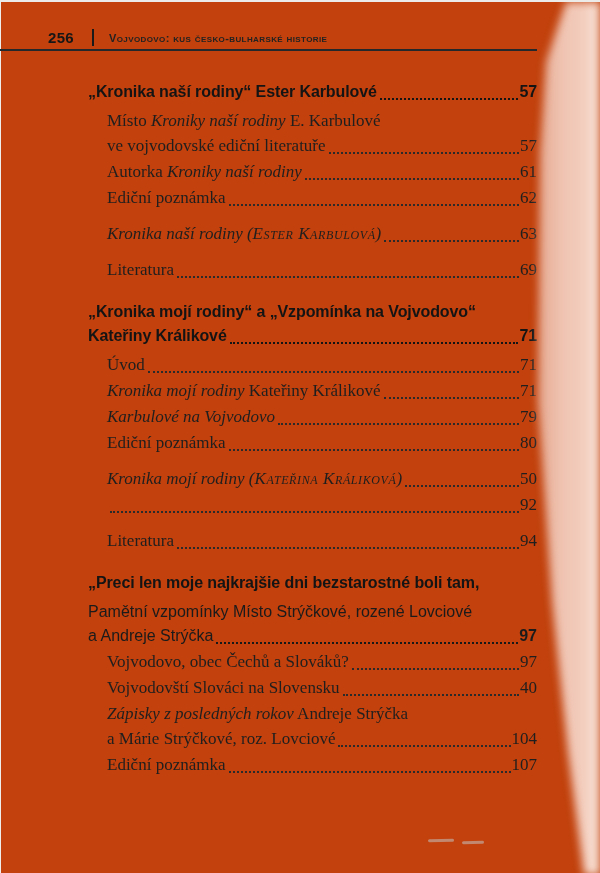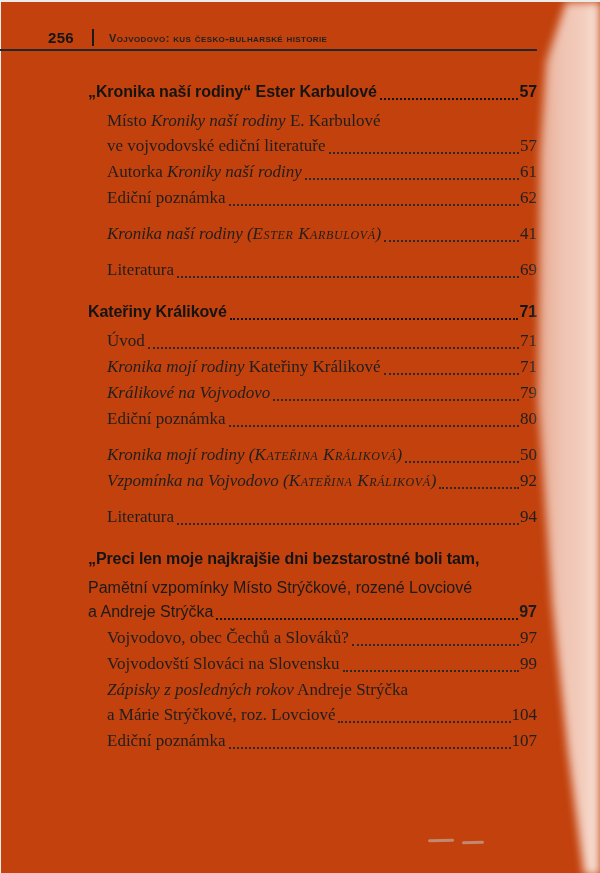--- a/index.html
+++ b/index.html
@@ -98,34 +98,37 @@
           <div class="tline">
             <span class="segs"><span class="seg-regular">Ediční poznámka</span></span>
             <span class="leader"></span>
             <span class="pageref">62</span>
           </div>
         </div>
         <div class="row kind-entry gap-m">
           <div class="tline">
             <span class="segs"><span class="seg-italic">Kronika naší rodiny (</span><span class="seg-smallcaps">Ester Karbulová</span><span class="seg-italic">)</span></span>
             <span class="leader"></span>
-            <span class="pageref">41</span>
+            <span class="pageref">63</span>
           </div>
         </div>
         <div class="row kind-entry gap-m">
           <div class="tline">
             <span class="segs"><span class="seg-regular">Literatura</span></span>
             <span class="leader"></span>
             <span class="pageref">69</span>
           </div>
         </div>
       </div>
       <div class="toc-section">
         <div class="row kind-heading">
           <div class="tline">
+            <span class="segs"><span class="seg-regular">„Kronika mojí rodiny“ a „Vzpomínka na Vojvodovo“</span></span>
+          </div>
+          <div class="tline">
             <span class="segs"><span class="seg-regular">Kateřiny Králikové</span></span>
             <span class="leader"></span>
             <span class="pageref">71</span>
           </div>
         </div>
         <div class="row kind-entry">
           <div class="tline">
             <span class="segs"><span class="seg-regular">Úvod</span></span>
             <span class="leader"></span>
             <span class="pageref">71</span>
@@ -133,42 +136,41 @@
         </div>
         <div class="row kind-entry">
           <div class="tline">
             <span class="segs"><span class="seg-italic">Kronika mojí rodiny</span><span class="seg-regular"> Kateřiny Králikové</span></span>
             <span class="leader"></span>
             <span class="pageref">71</span>
           </div>
         </div>
         <div class="row kind-entry">
           <div class="tline">
-            <span class="segs"><span class="seg-italic">Králikové na Vojvodovo</span></span>
+            <span class="segs"><span class="seg-italic">Karbulové na Vojvodovo</span></span>
             <span class="leader"></span>
             <span class="pageref">79</span>
           </div>
         </div>
         <div class="row kind-entry">
           <div class="tline">
             <span class="segs"><span class="seg-regular">Ediční poznámka</span></span>
             <span class="leader"></span>
             <span class="pageref">80</span>
           </div>
         </div>
         <div class="row kind-entry gap-m">
           <div class="tline">
             <span class="segs"><span class="seg-italic">Kronika mojí rodiny (</span><span class="seg-smallcaps">Kateřina Králiková</span><span class="seg-italic">)</span></span>
             <span class="leader"></span>
             <span class="pageref">50</span>
           </div>
         </div>
         <div class="row kind-entry">
           <div class="tline">
-            <span class="segs"><span class="seg-italic">Vzpomínka na Vojvodovo (</span><span class="seg-smallcaps">Kateřina Králiková</span><span class="seg-italic">)</span></span>
             <span class="leader"></span>
             <span class="pageref">92</span>
           </div>
         </div>
         <div class="row kind-entry gap-m">
           <div class="tline">
             <span class="segs"><span class="seg-regular">Literatura</span></span>
             <span class="leader"></span>
             <span class="pageref">94</span>
           </div>
@@ -194,21 +196,21 @@
           <div class="tline">
             <span class="segs"><span class="seg-regular">Vojvodovo, obec Čechů a Slováků?</span></span>
             <span class="leader"></span>
             <span class="pageref">97</span>
           </div>
         </div>
         <div class="row kind-entry">
           <div class="tline">
             <span class="segs"><span class="seg-regular">Vojvodovští Slováci na Slovensku</span></span>
             <span class="leader"></span>
-            <span class="pageref">99</span>
+            <span class="pageref">40</span>
           </div>
         </div>
         <div class="row kind-entry">
           <div class="tline">
             <span class="segs"><span class="seg-italic">Zápisky z posledných rokov</span><span class="seg-regular"> Andreje Strýčka</span></span>
           </div>
           <div class="tline">
             <span class="segs"><span class="seg-regular">a Márie Strýčkové, roz. Lovciové</span></span>
             <span class="leader"></span>
             <span class="pageref">104</span>

